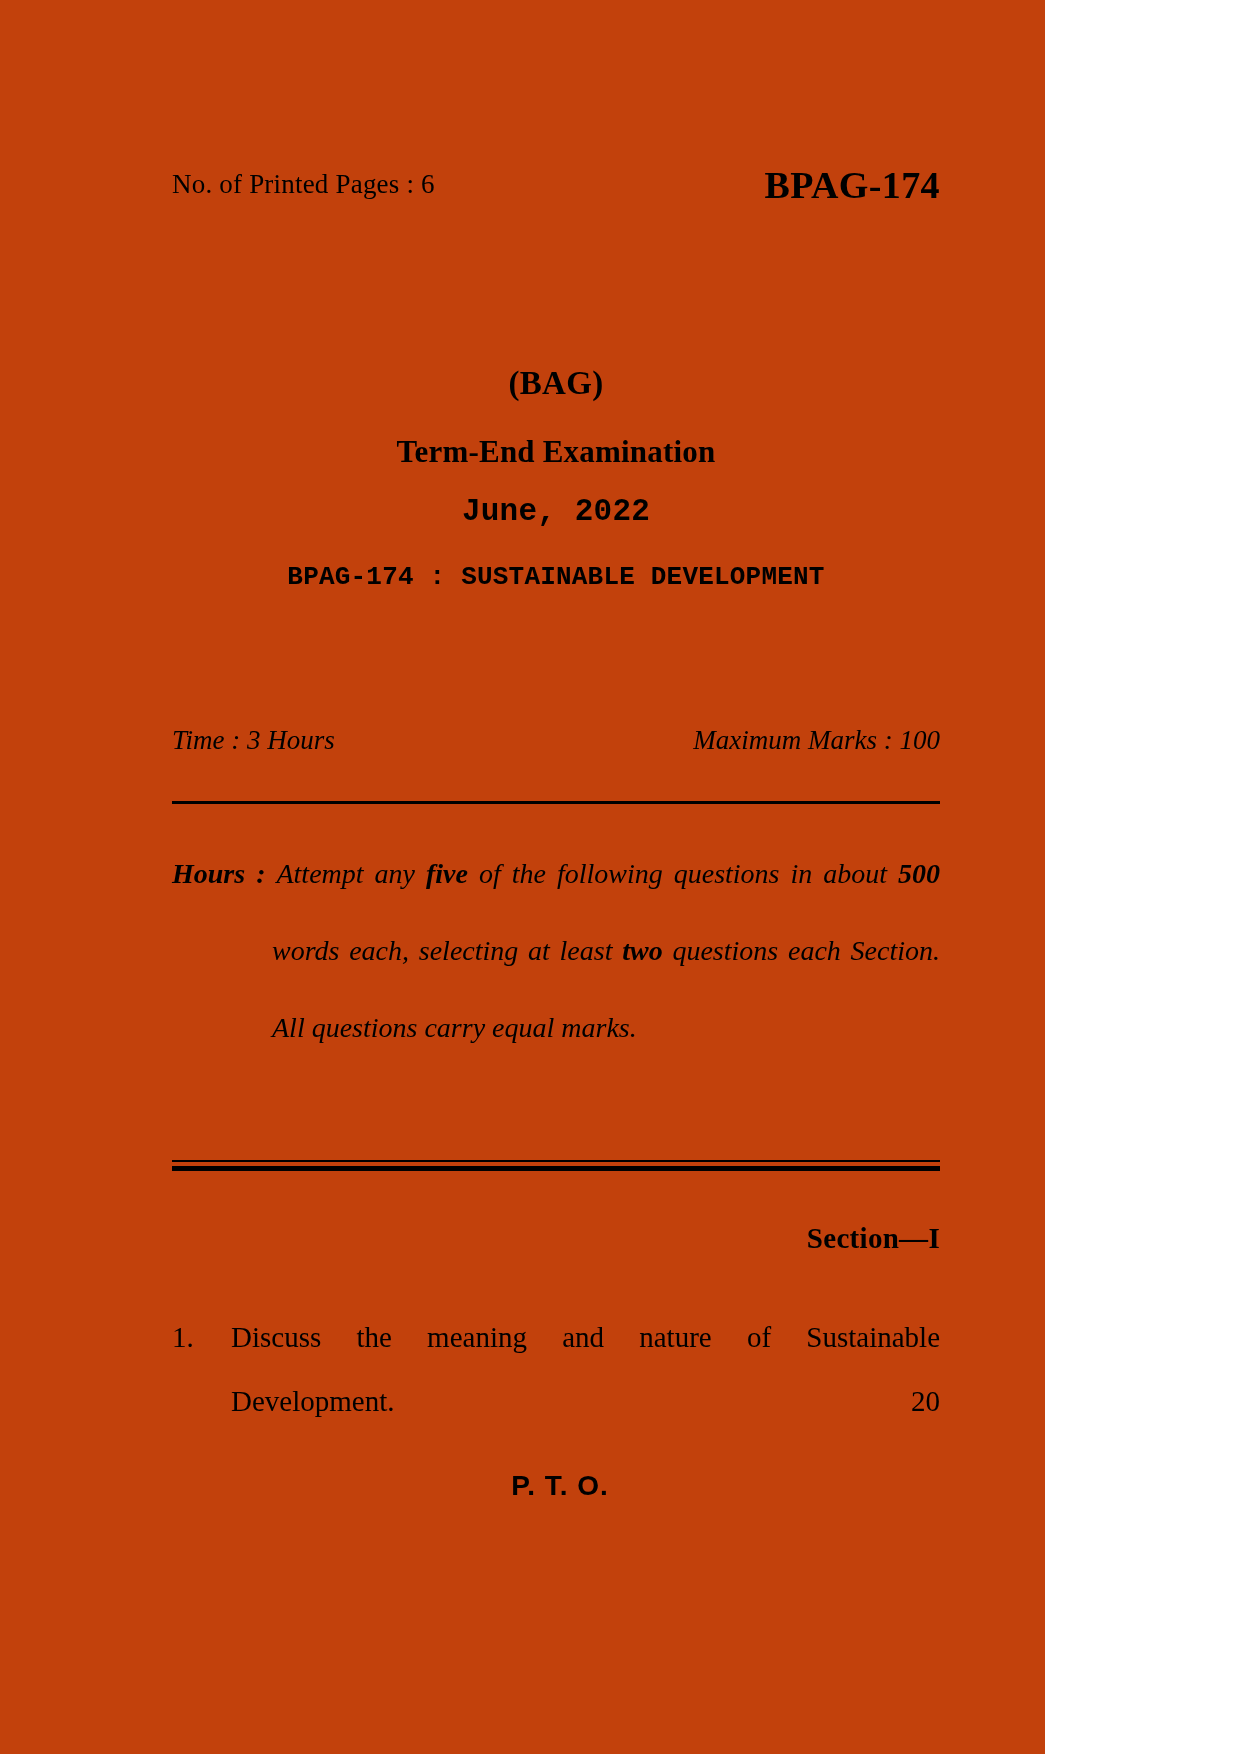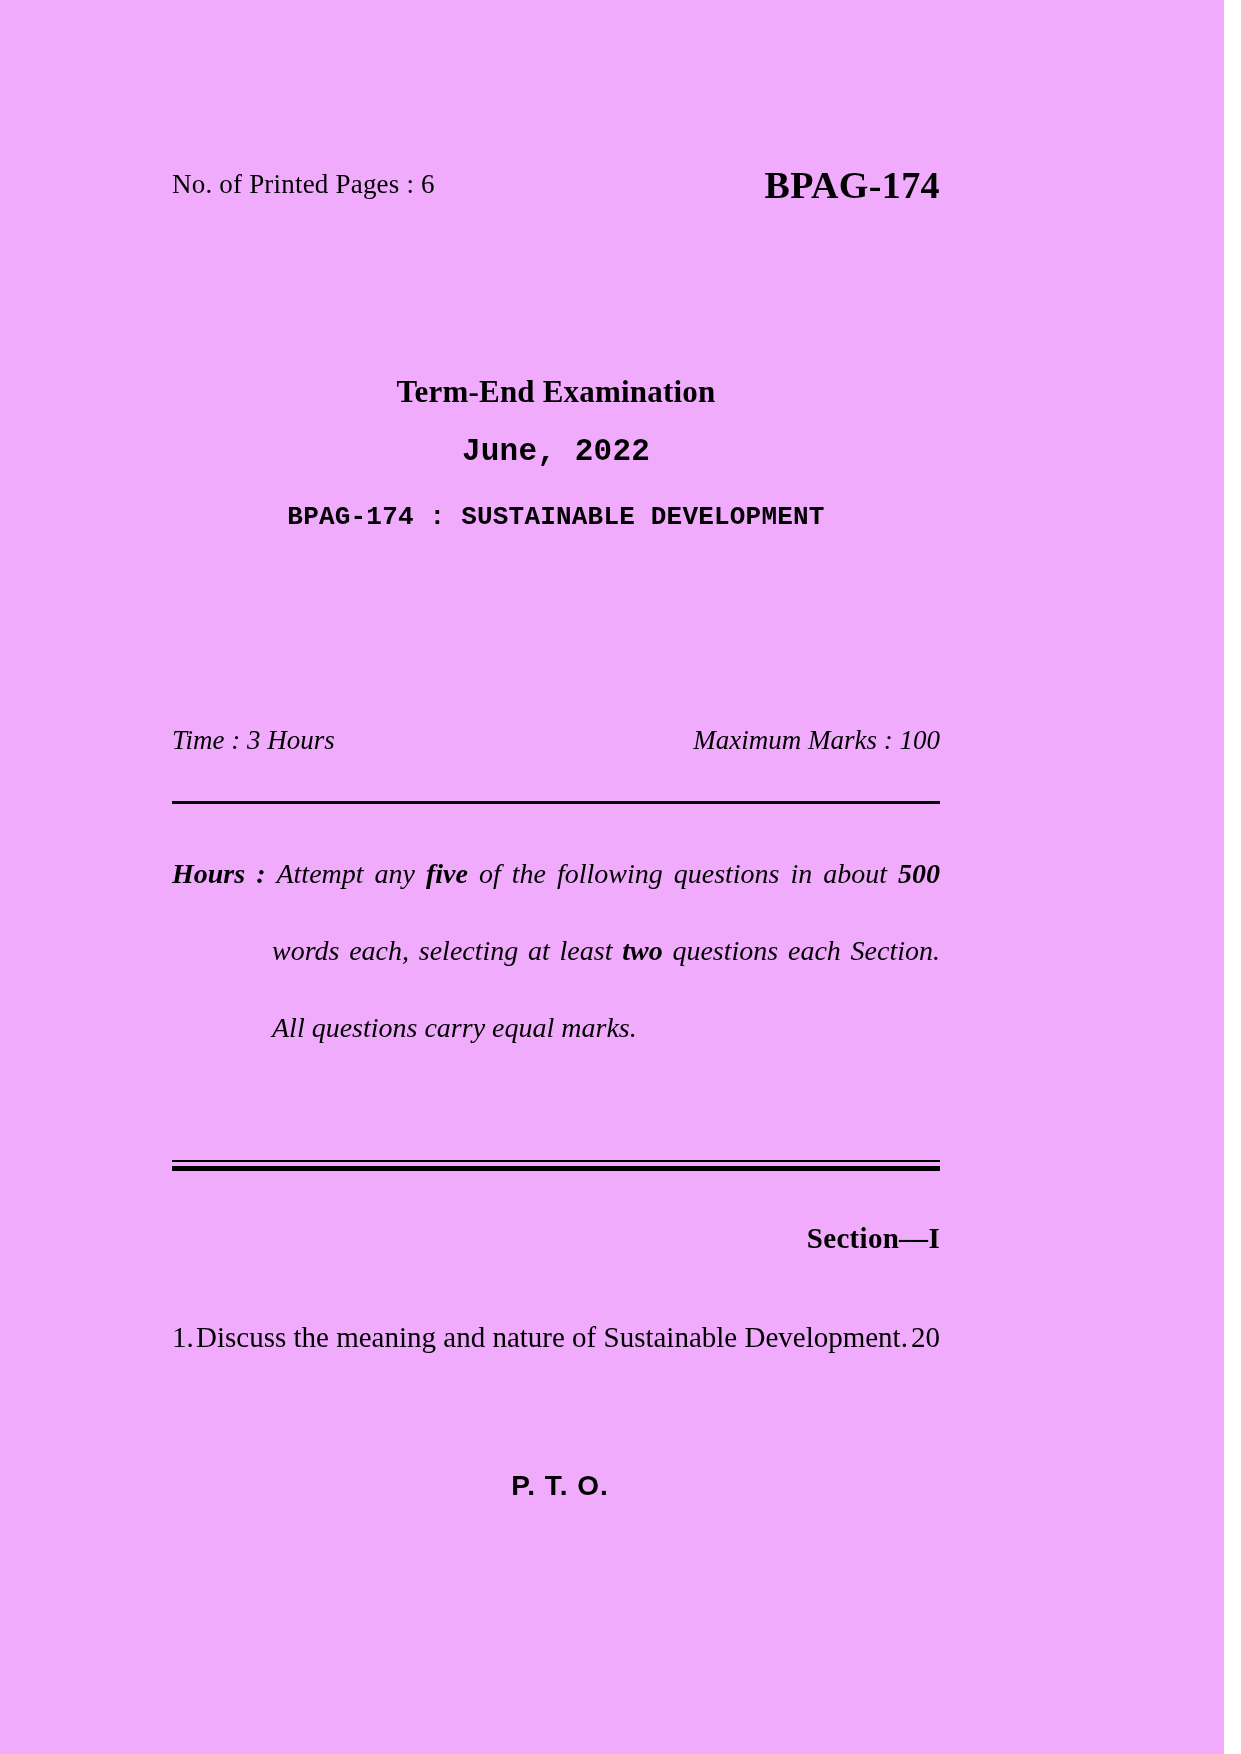--- a/index.html
+++ b/index.html
@@ -12,23 +12,23 @@
     height: 1754px;
     position: relative;
     font-family: "Liberation Serif", serif;
     color: #000000;
     overflow: hidden;
   }
 
   .page {
     position: absolute;
     left: 0; top: 0;
-    width: 1224px;
+    width: 1045px;
     height: 1754px;
-    background: #f0abfc;
+    background: #c2410c;
   }
 
   
   .col {
     position: absolute;
     left: 172px;
     top: 0;
     width: 768px;
   }
 
@@ -213,21 +213,21 @@
     margin-bottom: 0;
   }
   .q-num {
     position: absolute;
     left: 0;
     top: 0;
     width: 52px;
     text-align: left;
   }
   .q-body {
-    margin-left: 24px;
+    margin-left: 59px;
     text-align: justify;
     text-justify: inter-word;
   }
   .q-marks {
     position: absolute;
     right: 0;
     white-space: nowrap;
   }
 
   
@@ -249,20 +249,21 @@
 <div class="page">
 
   <div class="col">
 
     <div class="hdr">
       <div class="hdr-pages">No. of Printed Pages : 6</div>
       <div class="hdr-code">BPAG-174</div>
     </div>
 
     <div class="titleblock">
+      <div class="t-abbr">(BAG)</div>
       <div class="t-exam">Term-End Examination</div>
       <div class="t-date">June, 2022</div>
       <div class="t-subject">BPAG-174 : SUSTAINABLE DEVELOPMENT</div>
     </div>
 
     <div class="timerow">
       <div class="left">Time : 3 Hours</div>
       <div class="right">Maximum Marks : 100</div>
     </div>
 

